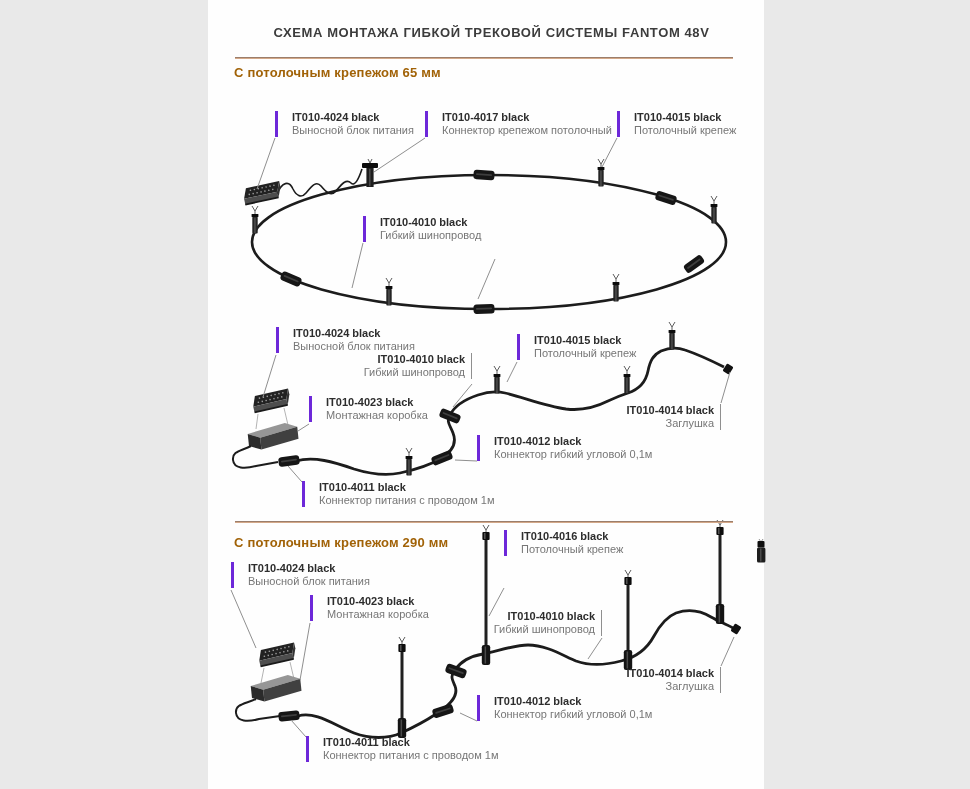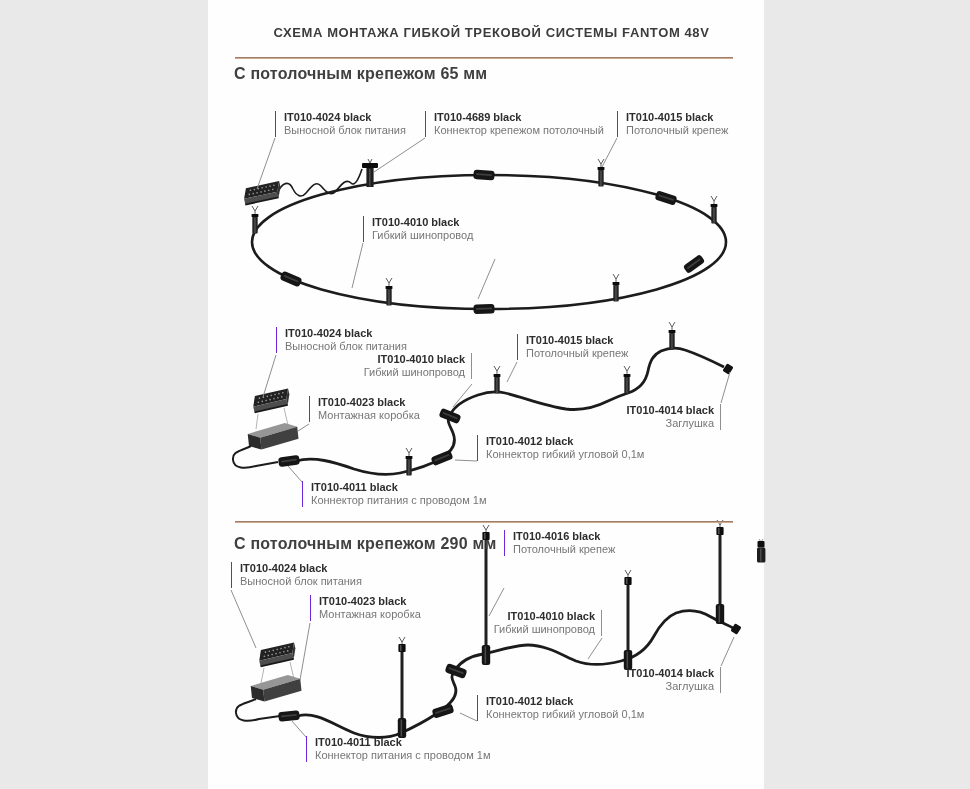--- a/index.html
+++ b/index.html
@@ -4,23 +4,23 @@
 <style>
   html,body{margin:0;padding:0;background:#e9e9e9;}
   .page{position:relative;width:970px;height:789px;background:#e9e9e9;overflow:hidden;
         font-family:"Liberation Sans",sans-serif;-webkit-user-select:none;user-select:none;}
   .canvas{position:absolute;left:208px;top:0;width:556px;height:789px;background:#fefefe;}
   .art{position:absolute;left:0;top:0;z-index:1;}
   .title{position:absolute;left:208px;top:25px;width:567px;text-align:center;z-index:2;
          font-size:13px;font-weight:600;letter-spacing:.6px;color:#3c3c3c;}
   .divider{position:absolute;left:235px;width:498px;height:2px;z-index:2;
            background:linear-gradient(to bottom,#7f695d,#f0bd97);}
-  .section{position:absolute;z-index:2;font-size:16px;font-weight:600;color:#404040;letter-spacing:.2px;}
+  .section{position:absolute;z-index:2;font-size:13px;font-weight:600;color:#a16207;letter-spacing:.2px;}
   .lbl{position:absolute;z-index:3;font-size:11px;line-height:13px;white-space:nowrap;
-       border-left:1px solid #6d28d9;padding-left:8px;}
+       border-left:3px solid #6d28d9;padding-left:14px;}
   .lbl.r{border-left:none;border-right:1px solid #8f8f8f;padding-left:0;padding-right:6px;text-align:right;}
   .code{font-weight:700;color:#2d2d2d;}
   .desc{color:#767676;}
 </style>
 </head>
 <body>
 
 <div class="page">
   <div class="canvas"></div>
 
@@ -177,21 +177,21 @@
       <line x1="477" y1="721" x2="460" y2="713"></line>
       <line x1="306" y1="737" x2="291" y2="720"></line>
     </g>
   </svg>
 
   <div class="lbl" style="left:275px;top:111px">
     <div class="code">IT010-4024 black</div>
     <div class="desc">Выносной блок питания</div>
   </div>
   <div class="lbl" style="left:425px;top:111px">
-    <div class="code">IT010-4689 black</div>
+    <div class="code">IT010-4017 black</div>
     <div class="desc">Коннектор крепежом потолочный</div>
   </div>
   <div class="lbl" style="left:617px;top:111px">
     <div class="code">IT010-4015 black</div>
     <div class="desc">Потолочный крепеж</div>
   </div>
   <div class="lbl" style="left:363px;top:216px">
     <div class="code">IT010-4010 black</div>
     <div class="desc">Гибкий шинопровод</div>
   </div>

